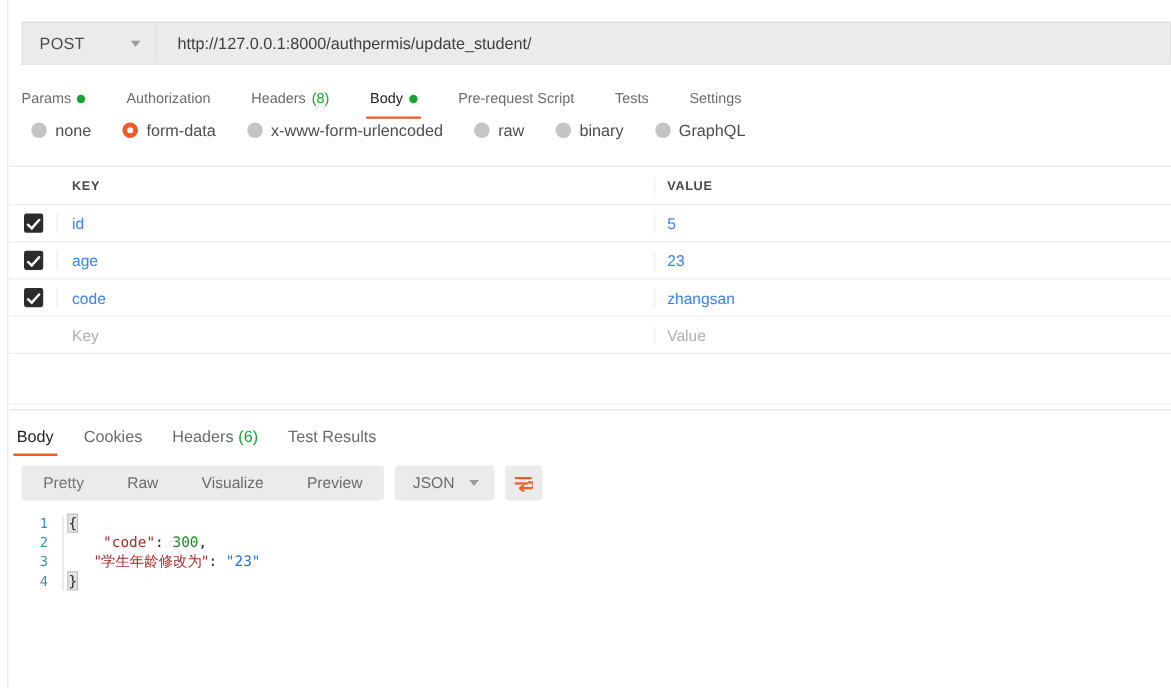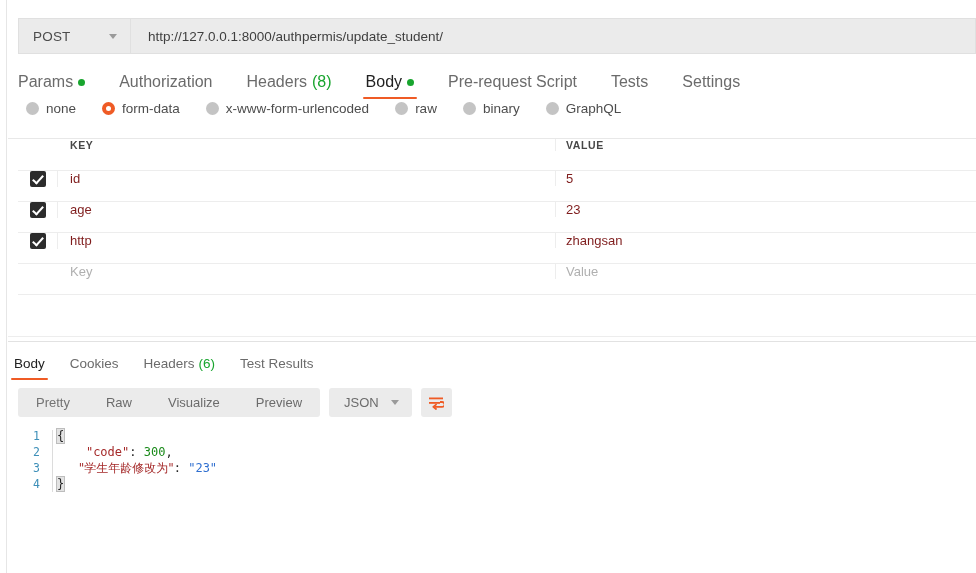--- a/index.html
+++ b/index.html
@@ -43,21 +43,21 @@
   }
 
   
   .req-tabs {
     position: absolute; left: 18px; top: 70px; height: 28px;
     display: flex; align-items: flex-start; gap: 0;
   }
   .tab {
     position: relative; display: flex; align-items: center; gap: 5px;
     padding: 0 17px 0 0; margin-right: 17px; height: 24px;
-    font-size: 16px; color: #6b6b6b; cursor: pointer; white-space: nowrap;
+    font-size: 12px; color: #6b6b6b; cursor: pointer; white-space: nowrap;
   }
   .tab:first-child { margin-left: 0; }
   .tab.active { color: #212121; }
   .tab .underline {
     position: absolute; left: -3px; right: 14px; bottom: -5px; height: 2.5px;
     background: #ef5b25; border-radius: 1px;
   }
   .dot-green {
     width: 7px; height: 7px; border-radius: 50%; background: #18a52e;
     display: inline-block;
@@ -85,39 +85,38 @@
     width: 5px; height: 5px; border-radius: 50%; background: #fff;
   }
 
   
   .kv-table {
     position: absolute; left: 8px; top: 138px; right: 0;
     border-top: 1px solid #e8e8e8;
   }
   .kv-row {
     display: flex; height: 31px; border-bottom: 1px solid #ededed;
-    align-items: flex-start;
-    margin-left: 10px;
+    align-items: center;
   }
   .kv-row.header { height: 32px; }
   .cell-check {
     width: 40px; flex: none; border-right: 1px solid #ededed;
     display: flex; align-items: center; justify-content: center;
   }
   .cell-key {
     width: 498px; flex: none; border-right: 1px solid #ededed;
     display: flex; align-items: center; padding-left: 12px;
   }
   .cell-value {
     flex: 1; display: flex; align-items: center; padding-left: 10px;
   }
   .col-head {
     font-size: 10.5px; font-weight: bold; color: #474747; letter-spacing: .6px;
   }
-  .cell-text { font-size: 13px; color: #7f1d1d; }
+  .cell-text { font-size: 13px; color: #3b82f6; }
   .cell-text.placeholder { color: #b0b0b0; }
   .checkbox {
     width: 16px; height: 16px; background: #2c2c2c; border-radius: 2px;
     position: relative; cursor: pointer;
   }
   .checkbox::after {
     content: ""; position: absolute; left: 5px; top: 2px;
     width: 4px; height: 9px; border: solid #fff;
     border-width: 0 2px 2px 0; transform: rotate(42deg);
   }
@@ -296,21 +295,21 @@
       <div class="cell-value">
         <span class="cell-text">23</span>
       </div>
     </div>
 
     <div class="kv-row">
       <div class="cell-check">
         <span class="checkbox"></span>
       </div>
       <div class="cell-key">
-        <span class="cell-text">http</span>
+        <span class="cell-text">code</span>
       </div>
       <div class="cell-value">
         <span class="cell-text">zhangsan</span>
       </div>
     </div>
 
     <div class="kv-row">
       <div class="cell-check"></div>
       <div class="cell-key">
         <span class="cell-text placeholder">Key</span>

